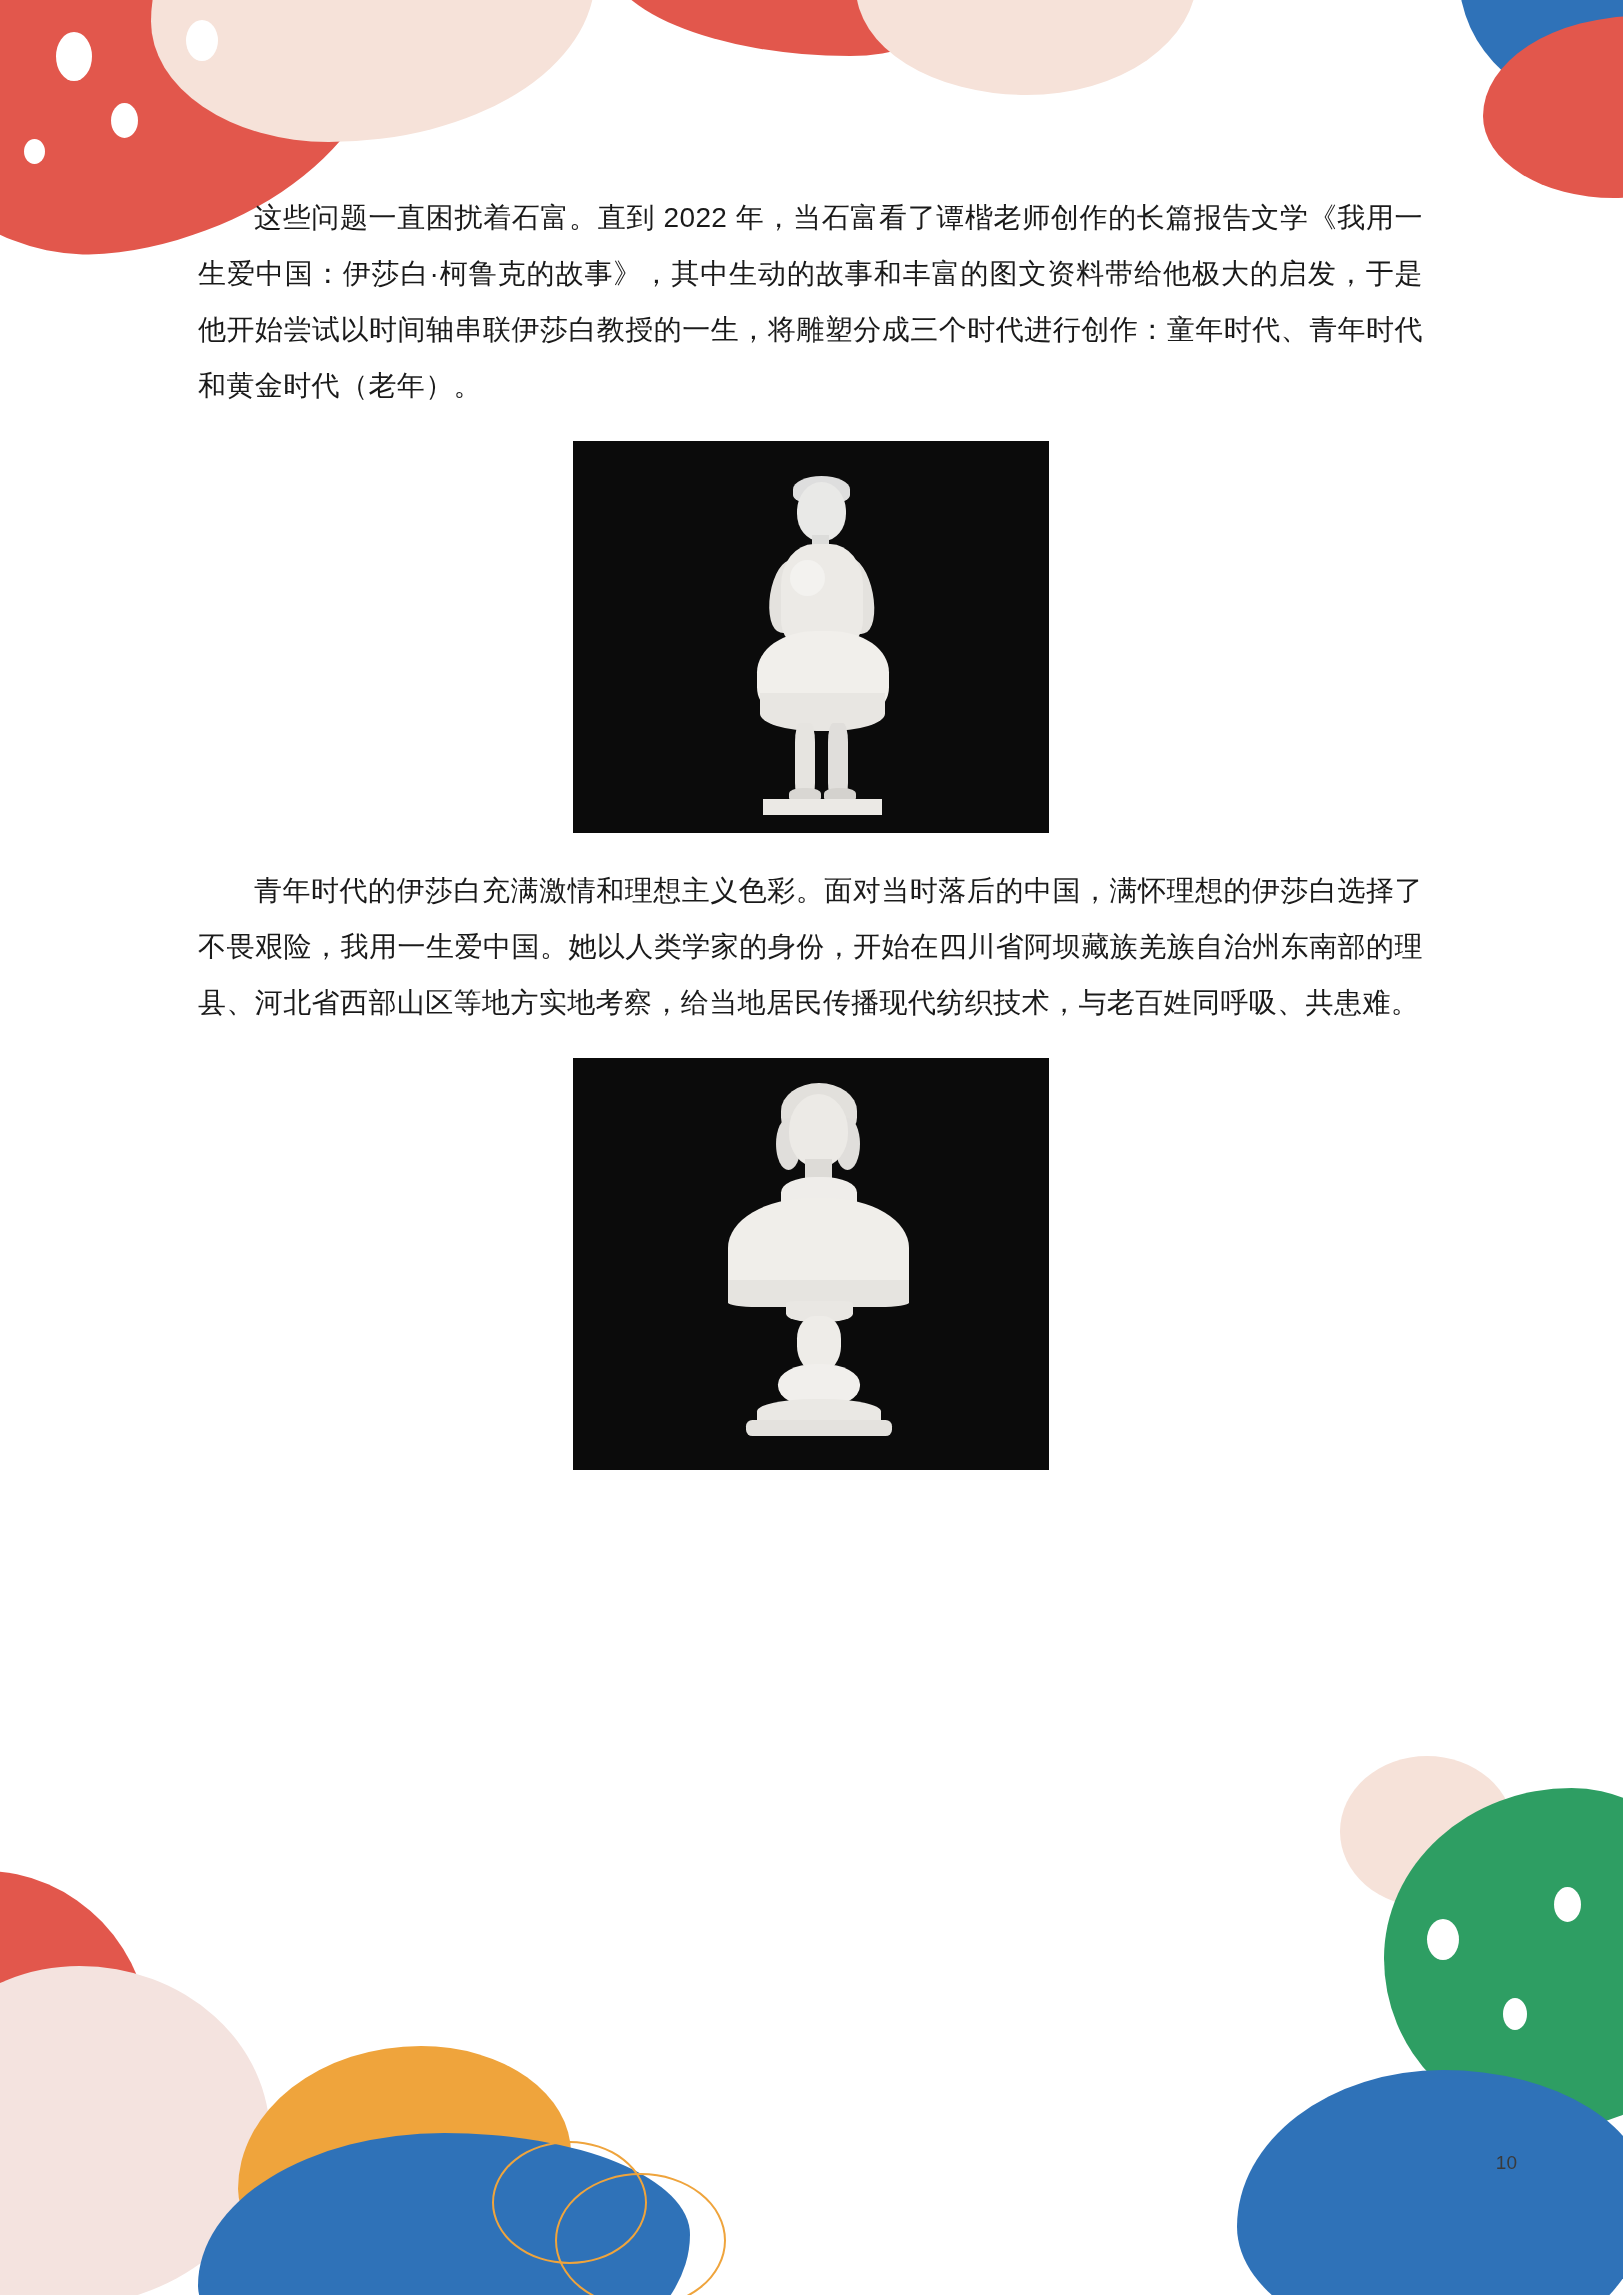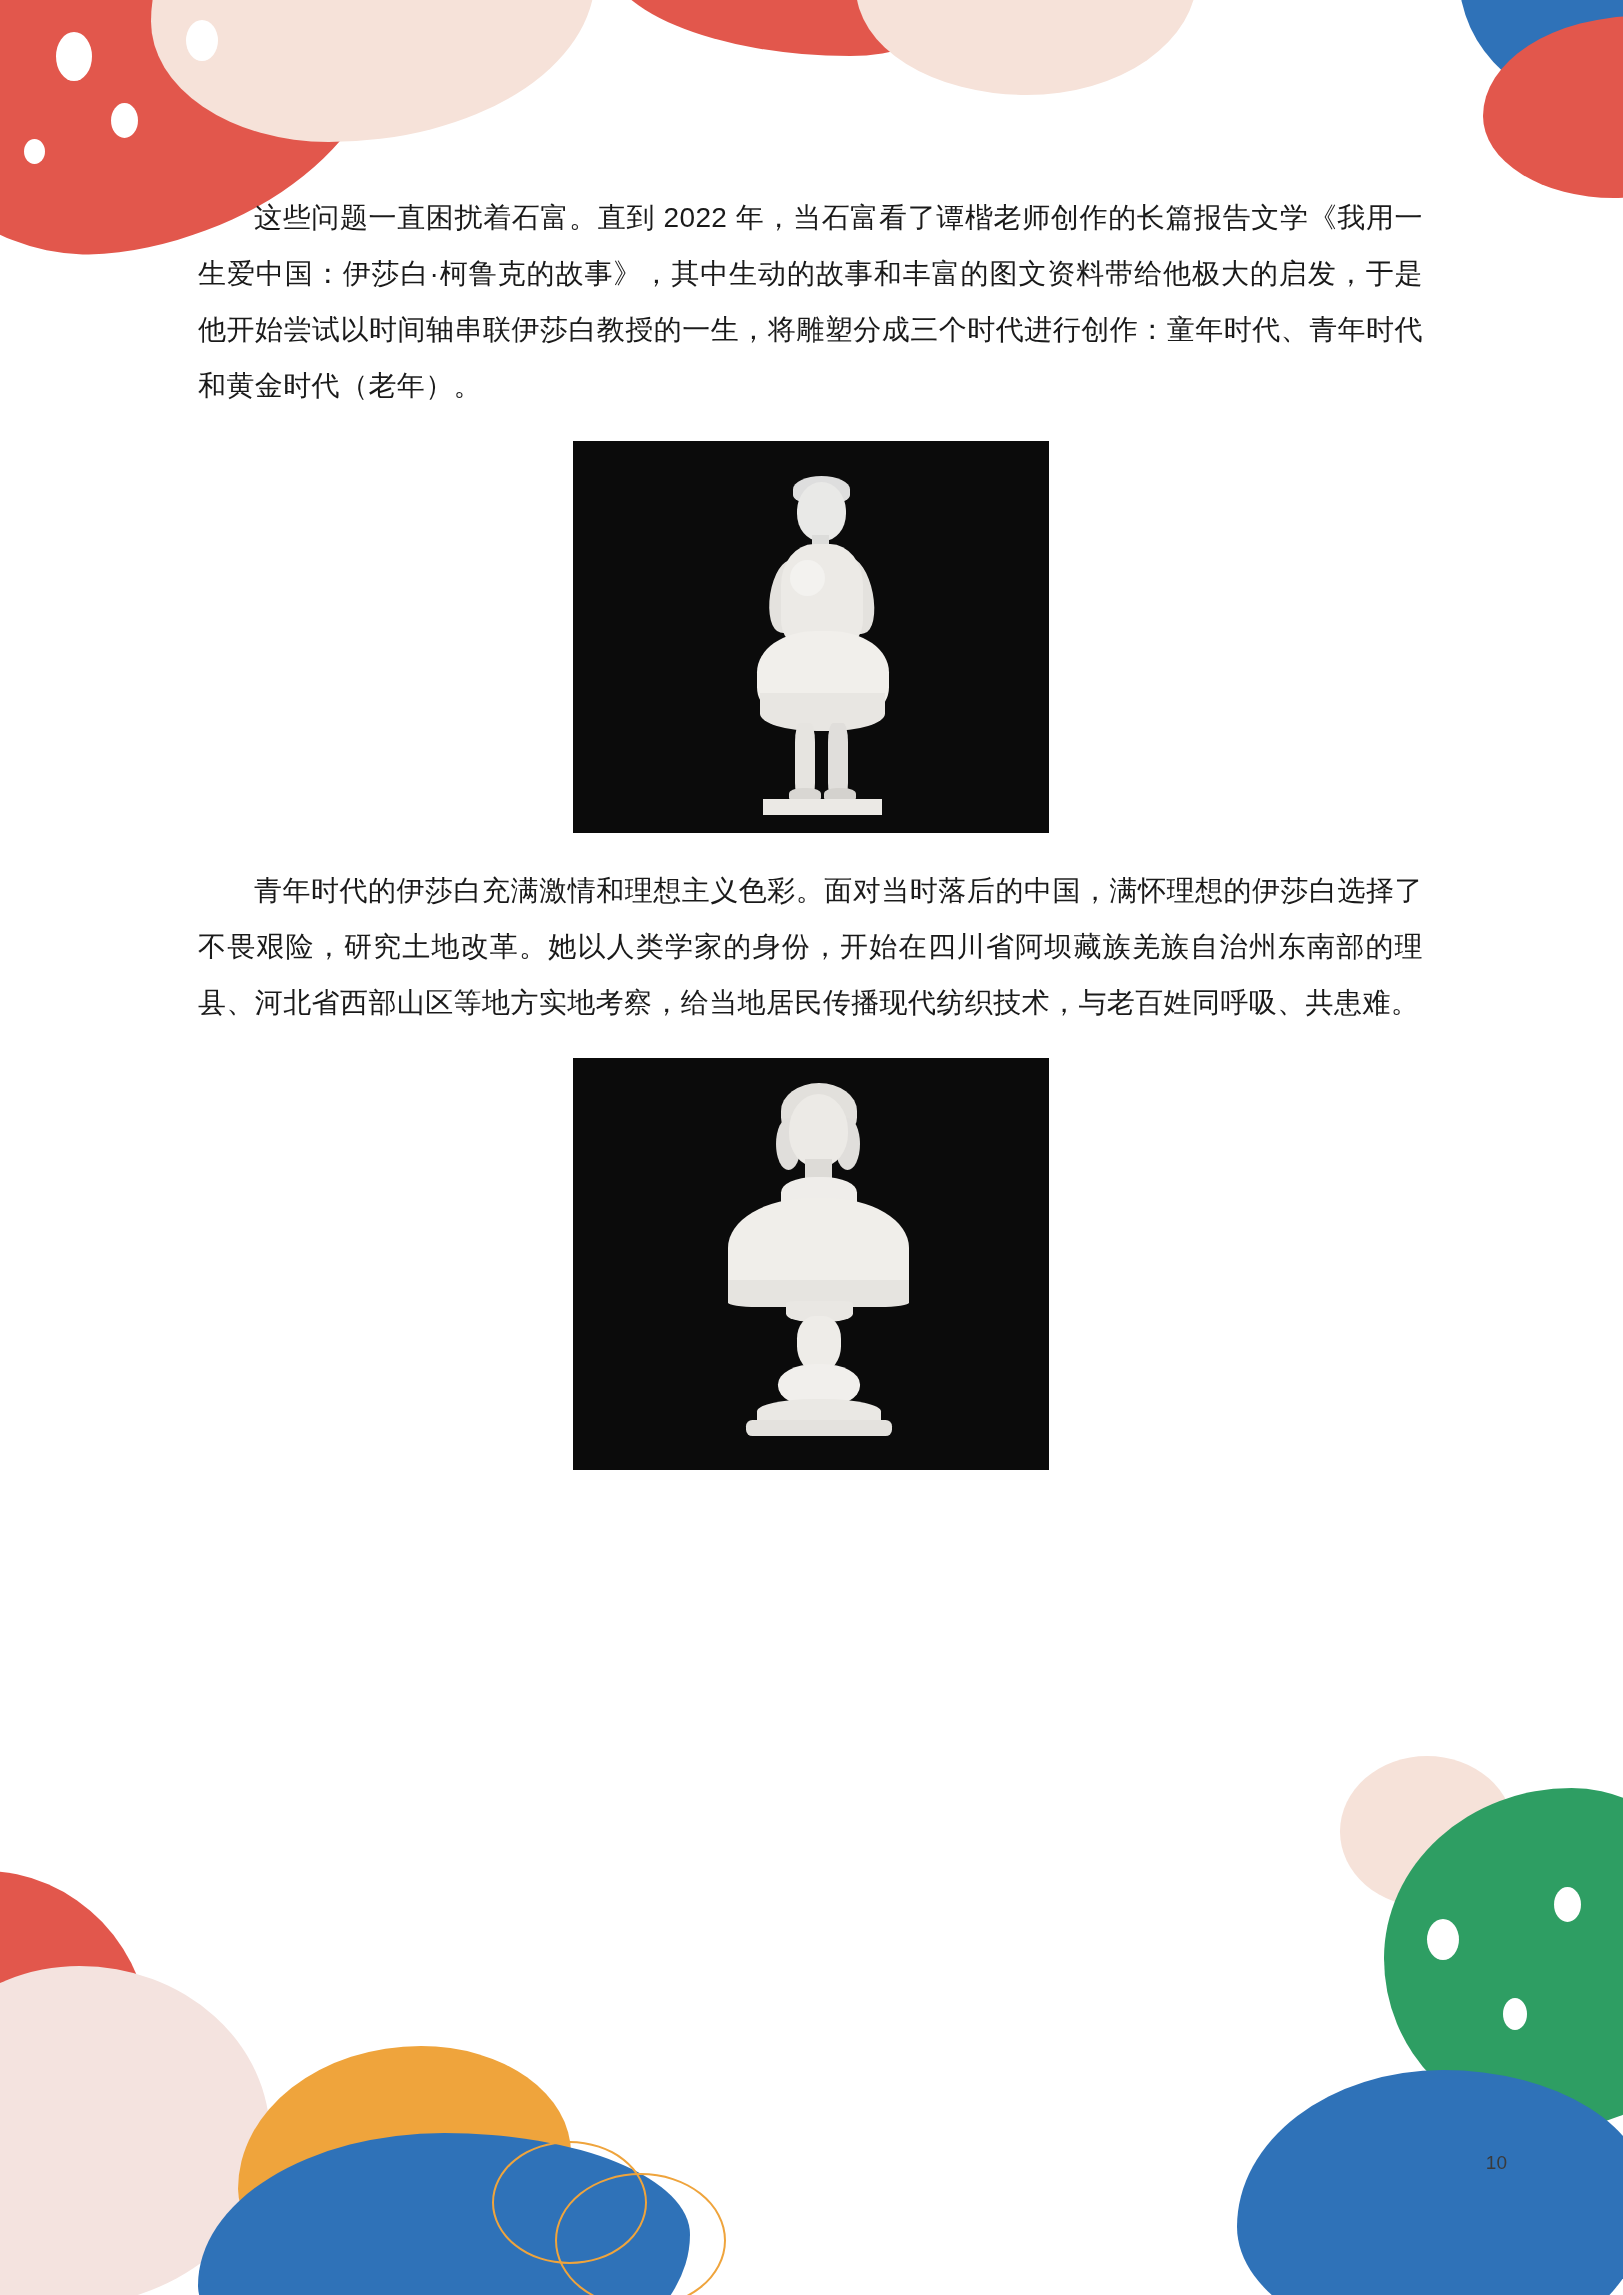--- a/index.html
+++ b/index.html
@@ -278,21 +278,21 @@
     position: absolute; left: 184px; top: 341px; width: 124px; height: 27px;
     background: #eae8e4; border-radius: 46% 46% 16% 16%;
   }
   .s2-plinth {
     position: absolute; left: 173px; top: 362px; width: 146px; height: 16px;
     background: #e4e2de; border-radius: 6.3px;
   }
 
   .page-number {
     position: absolute;
-    right: 117px;
+    right: 107px;
     top: 2152px;
     font-family: "Liberation Sans", sans-serif;
     font-size: 19px;
     color: #3a3a3a;
   }
 </style>
 </head>
 <body>
 
 <div id="page">
@@ -340,21 +340,21 @@
         <div class="s1-skirt"></div>
         <div class="s1-skirt2"></div>
         <div class="s1-legL"></div>
         <div class="s1-legR"></div>
         <div class="s1-shoeL"></div>
         <div class="s1-shoeR"></div>
         <div class="s1-base"></div>
       </div>
     </div>
 
-    <p class="para">青年时代的伊莎白充满激情和理想主义色彩。面对当时落后的中国，满怀理想的伊莎白选择了不畏艰险，研究土地改革。她以人类学家的身份，开始在四川省阿坝藏族羌族自治州东南部的理县、河北省西部山区等地方实地考察，给当地居民传播现代纺织技术，与老百姓同呼吸、共患难。</p>
+    <p class="para">青年时代的伊莎白充满激情和理想主义色彩。面对当时落后的中国，满怀理想的伊莎白选择了不畏艰险，我用一生爱中国。她以人类学家的身份，开始在四川省阿坝藏族羌族自治州东南部的理县、河北省西部山区等地方实地考察，给当地居民传播现代纺织技术，与老百姓同呼吸、共患难。</p>
 
     <div class="figure">
       <div class="photo photo-2">
         <div class="s2-hair"></div>
         <div class="s2-hairL"></div>
         <div class="s2-hairR"></div>
         <div class="s2-head"></div>
         <div class="s2-neck"></div>
         <div class="s2-collar"></div>
         <div class="s2-shoulders"></div>

